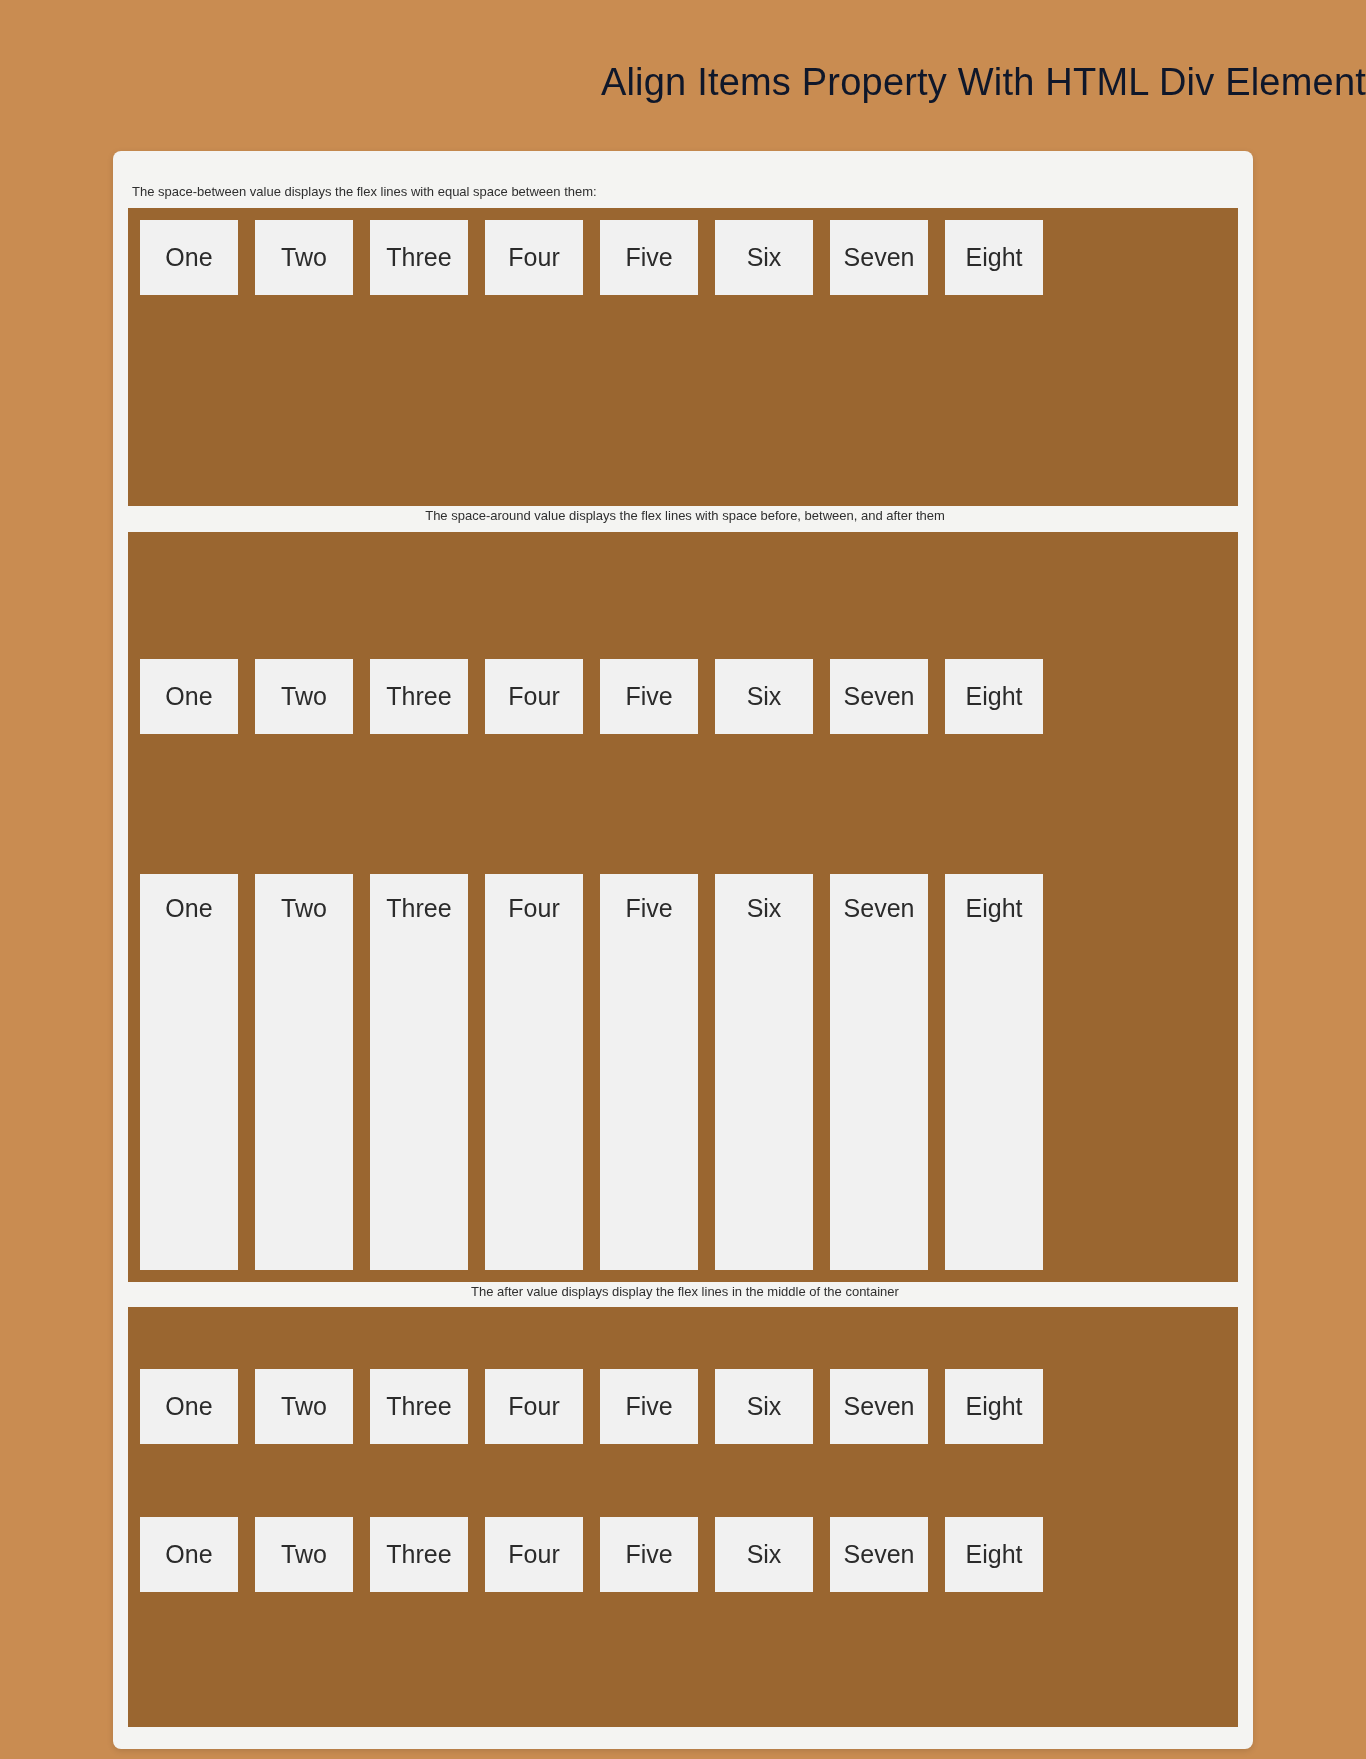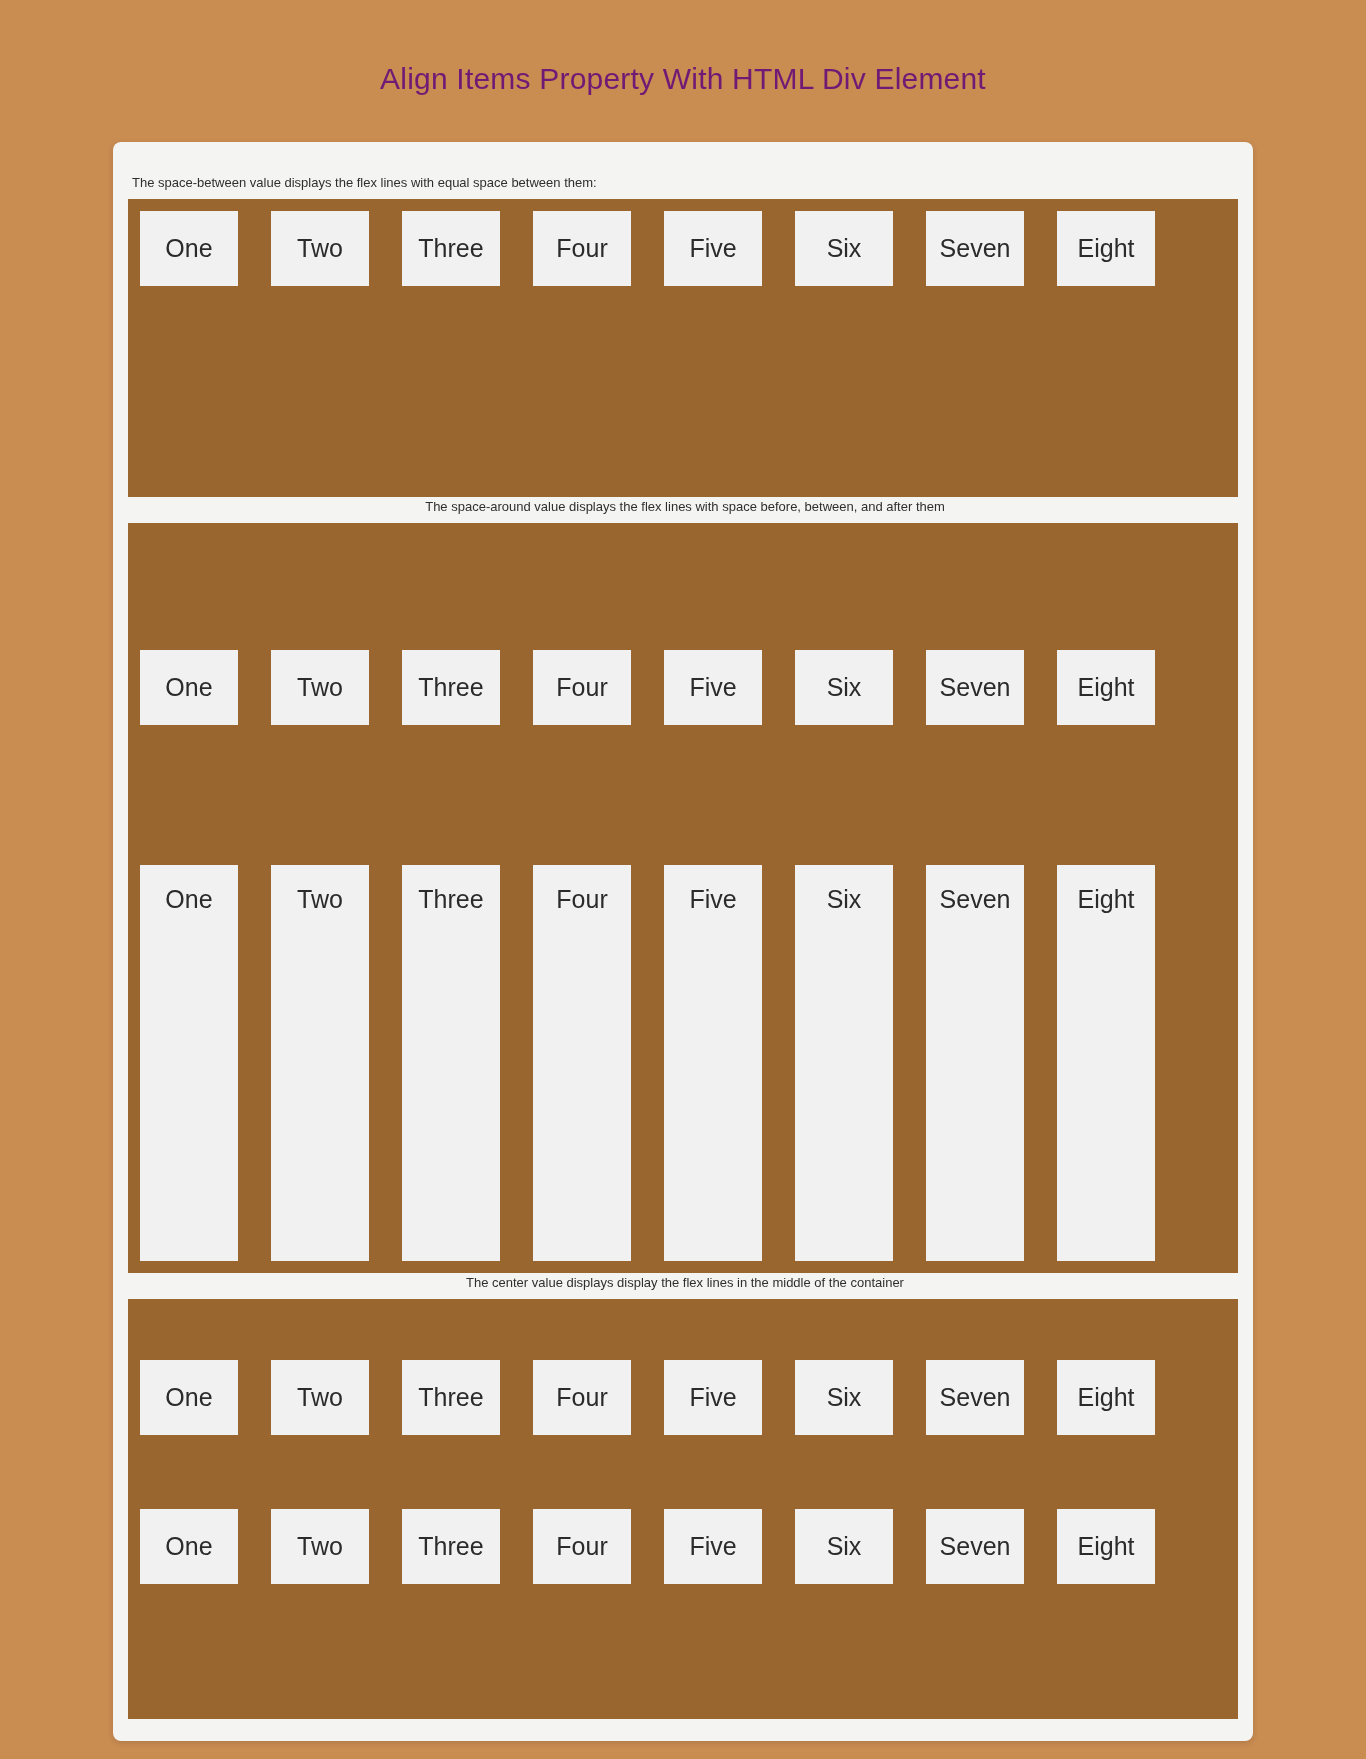--- a/index.html
+++ b/index.html
@@ -11,24 +11,24 @@
     width: 1366px;
     min-height: 1759px;
     background: #c98c51;
     font-family: "Liberation Sans", sans-serif;
     -webkit-font-smoothing: antialiased;
   }
 
   .page-title {
     margin: 0;
     padding: 62px 0 0 0;
-    text-align: center;
-    color: #701a75;
+    text-align: right;
+    color: #0f172a;
     font-weight: 400;
-    font-size: 30px;
+    font-size: 38px;
     line-height: 1.1;
     letter-spacing: 0.2px;
     font-family: "Liberation Sans", sans-serif;
   }
 
   .card {
     margin: 47px auto 0 auto;
     width: 1140px;
     background: #f4f4f2;
     border-radius: 8px;
@@ -48,21 +48,20 @@
     margin-top: 2px;
     text-align: center;
   }
 
   .flex-container {
     background: #9a6630;
     display: flex;
     flex-wrap: nowrap;
     box-sizing: border-box;
     width: 100%;
-    gap: 16px;
   }
 
   
   .h-space-between { height: 298px; align-items: flex-start; }
   .h-space-around  { height: 330px; align-items: center; }
   .h-stretch       { height: 420px; align-items: stretch; }
   .h-center        { height: 198px; align-items: center; }
   .h-flex-start    { height: 222px; align-items: flex-start; }
 
   .flex-container {
@@ -183,21 +182,21 @@
         <span>Six</span>
       </div>
     <div class="flex-item">
         <span>Seven</span>
       </div>
     <div class="flex-item">
         <span>Eight</span>
       </div>
   </div>
 
-  <p class="section-desc tight">The center value displays display the flex lines in the middle of the container</p>
+  <p class="section-desc tight">The after value displays display the flex lines in the middle of the container</p>
   <div class="flex-container h-center row-fixed">
     <div class="flex-item">
         <span>One</span>
       </div>
     <div class="flex-item">
         <span>Two</span>
       </div>
     <div class="flex-item">
         <span>Three</span>
       </div>

